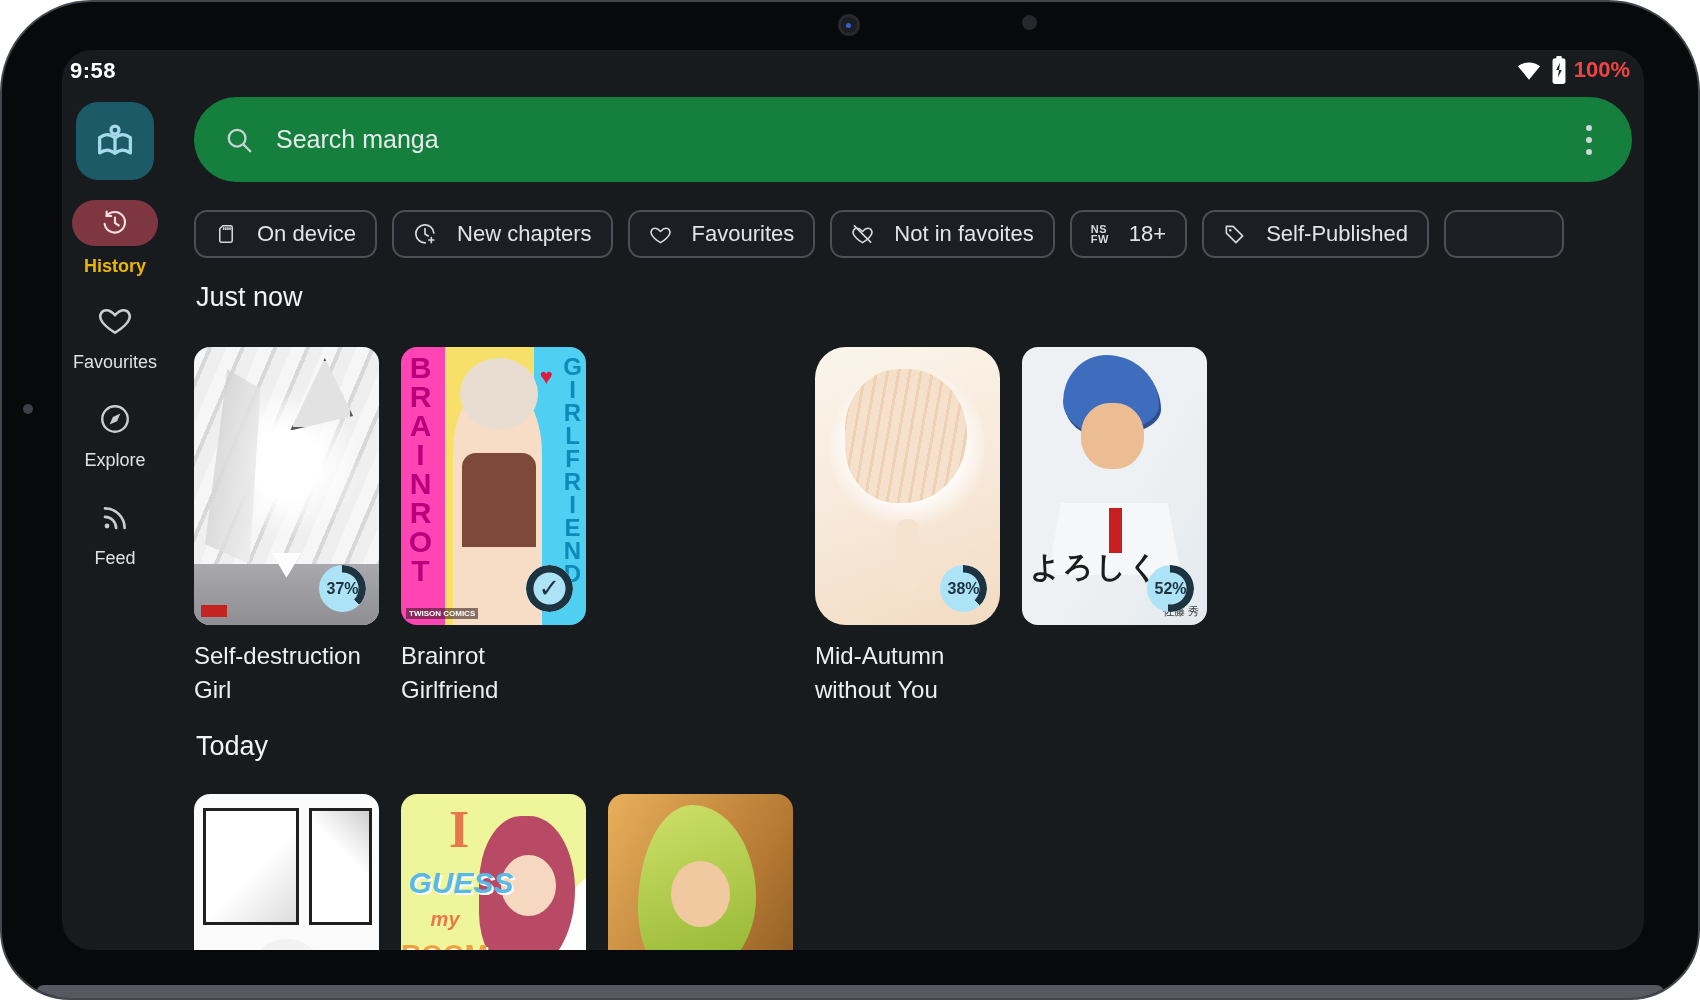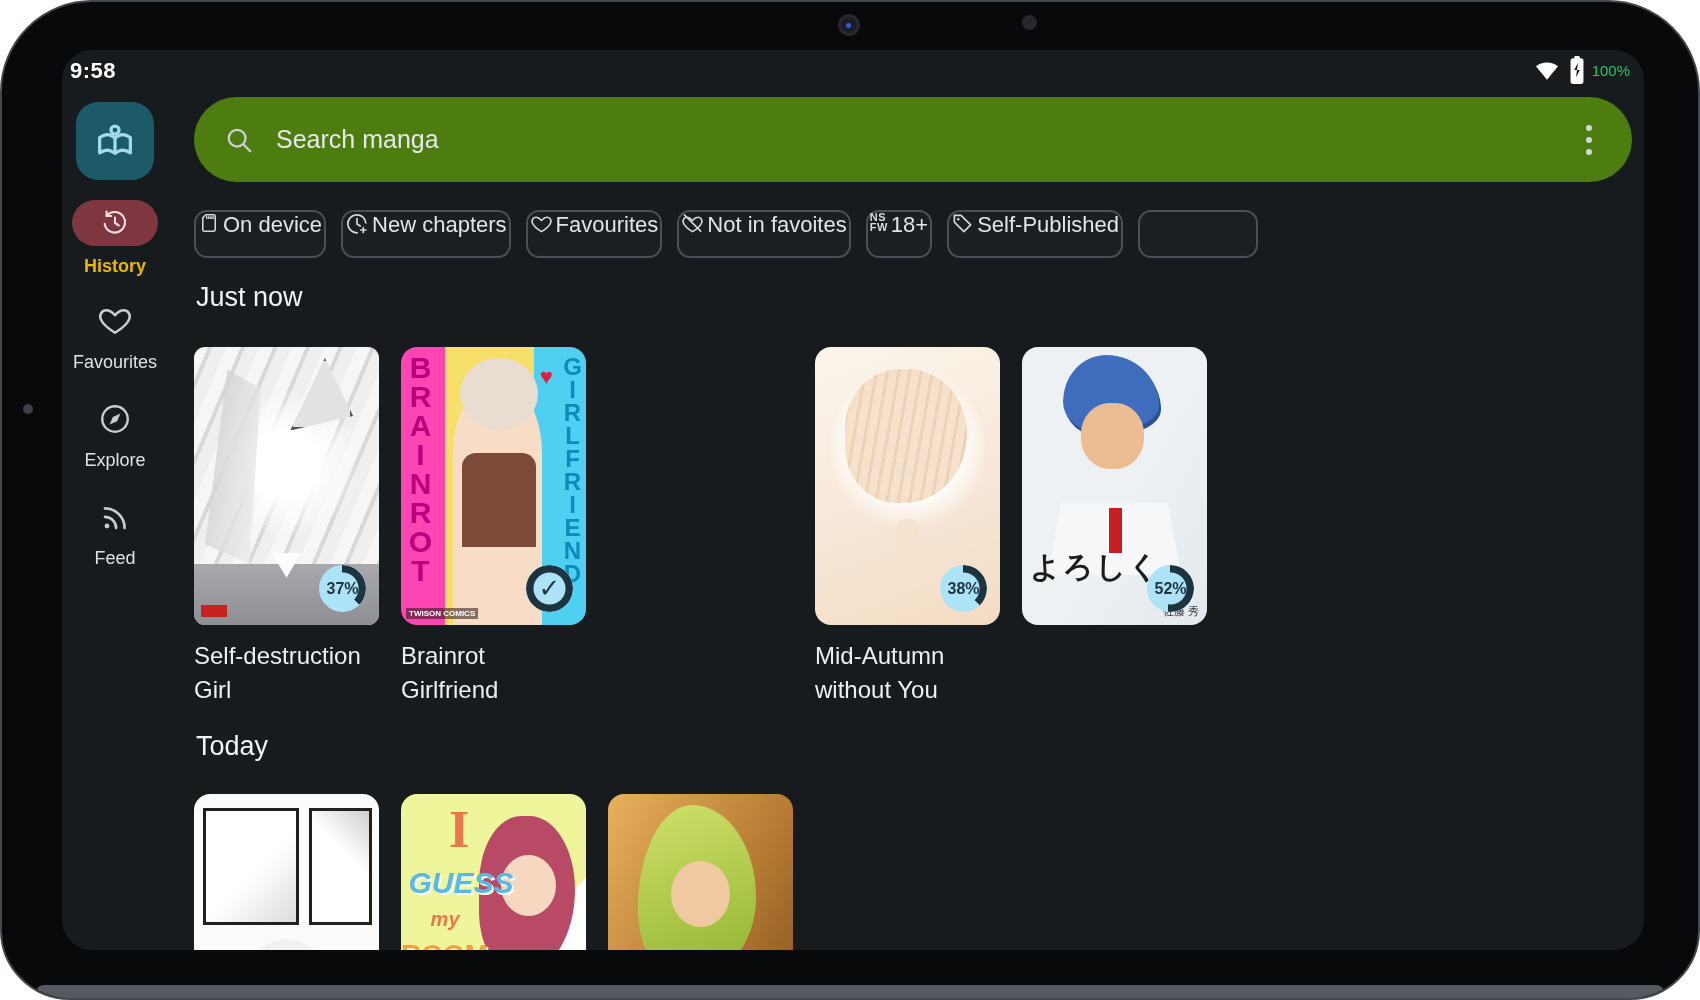--- a/index.html
+++ b/index.html
@@ -17,46 +17,46 @@
   .side-dot { position:absolute; left:21px; top:402px; width:10px; height:10px; border-radius:50%; background:#3c4046; }
   .bottom-bar { position:absolute; left:34px; right:34px; bottom:0; height:13px; background:#565a60; border-radius:8px 8px 0 0; }
 
   
   .screen { position:absolute; left:60px; top:48px; width:1582px; height:900px;
             background:#181b1e; border-radius:30px; overflow:hidden; color:#e9ebed; }
 
   
   .clock { position:absolute; left:8px; top:8px; font-size:22px; font-weight:700; color:#ffffff; letter-spacing:.5px; }
   .status-right { position:absolute; right:14px; top:6px; display:flex; align-items:center; gap:7px; }
-  .battery-pct { font-size:15px; font-weight:400; color:#22c55e; }
+  .battery-pct { font-size:22px; font-weight:700; color:#ef4444; }
 
   
   .rail { position:absolute; left:0; top:0; width:106px; height:100%; }
   .rail-item { position:absolute; left:0; width:106px; display:flex; justify-content:center; cursor:pointer; }
   .app-tile { top:52px; } 
   .app-tile .tile { width:78px; height:78px; border-radius:22px; background:#1c5a68;
                     display:flex; align-items:center; justify-content:center; }
   .nav-pill { top:150px; }
   .nav-pill .pill { width:86px; height:46px; border-radius:23px; background:#7e3641;
                     display:flex; align-items:center; justify-content:center; }
   .rail-label { position:absolute; left:0; width:106px; text-align:center; font-size:18px; color:#dfe2e5; }
   .rail-label.sel { font-weight:700; color:#eab308; }
   .rail-ic { position:absolute; left:0; width:106px; display:flex; justify-content:center; }
 
   
   .searchbar { position:absolute; left:132px; top:47px; width:1438px; height:85px; border-radius:43px;
-               background:#4d7c0f; display:flex; align-items:center; padding:8px 30px; cursor:text; }
+               background:#15803d; display:flex; align-items:center; padding:8px 30px; cursor:text; }
   .search-ph { font-size:25px; color:#e6e9eb; margin-left:22px; flex:1; }
   .kebab { display:flex; flex-direction:column; gap:6px; padding:10px; cursor:pointer; }
   .kebab i { width:6px; height:6px; border-radius:50%; background:#d2d6d9; }
 
   
   .chips { position:absolute; left:132px; top:160px; display:flex; gap:15px; }
   .chip { height:48px; border:2px solid #4a5055; border-radius:13px; background:#1b1e22;
-          display:flex; gap:3px; padding:0 2px; white-space:nowrap; cursor:pointer; }
+          display:flex; align-items:center; gap:20px; padding:0 19px; white-space:nowrap; cursor:pointer; }
   .chip-label { font-size:22px; color:#e2e5e8; font-weight:500; }
   .nsfw-ic { font-size:11px; line-height:.95; font-weight:800; color:#d7dbde; letter-spacing:.5px; }
   .chip.partial { width:120px; }
 
   
   .section-h { position:absolute; left:134px; font-size:27px; font-weight:500; color:#f2f3f5; }
   .h-justnow { top:232px; }
   .h-today { top:681px; }
 
   .card { position:absolute; width:185px; cursor:pointer; }
@@ -70,42 +70,42 @@
            background:#ade3f6; display:flex; align-items:center; justify-content:center; }
   .badge span { font-size:16px; font-weight:700; color:#1d3340; position:relative; z-index:2; }
   .badge .check { font-size:26px; }
   .ring { position:absolute; inset:0; border-radius:50%;
           -webkit-mask:radial-gradient(closest-side, transparent calc(100% - 8px), #000 calc(100% - 7px));
           mask:radial-gradient(closest-side, transparent calc(100% - 8px), #000 calc(100% - 7px)); }
 
   
   .cv-sdg { background:
       radial-gradient(circle at 50% 42%, #ffffff 0 18%, rgba(255,255,255,0) 40%),
-      repeating-linear-gradient(113deg, #f6f6f6 0 13px, #d8d8d8 13px 17px, #efefef 17px 30px); border-radius: 11px; }
+      repeating-linear-gradient(113deg, #f6f6f6 0 13px, #d8d8d8 13px 17px, #efefef 17px 30px); }
   .cv-sdg .hairL { position:absolute; left:6%; top:8%; width:30%; height:70%; background:linear-gradient(100deg,#c9c9c9,#f1f1f1); clip-path:polygon(40% 0,100% 10%,80% 100%,0 90%); opacity:.8; }
   .cv-sdg .earR { position:absolute; right:14%; top:4%; width:34%; height:26%; background:#e2e2e2; border:3px solid #555; clip-path:polygon(0 100%,55% 0,100% 80%); }
   .cv-sdg .shirt { position:absolute; left:0; bottom:0; width:100%; height:22%; background:linear-gradient(#a9a9ad,#8e8e93); }
   .cv-sdg .collar { position:absolute; left:42%; bottom:17%; width:16%; height:9%; background:#fdfdfd; clip-path:polygon(0 0,50% 100%,100% 0); }
   .cv-sdg .mark { position:absolute; left:7px; bottom:8px; width:26px; height:12px; background:#c52222; }
   .cv-brainrot { background:linear-gradient(90deg,#ff44b4 0 24%,#f7e06a 24% 72%,#4fd0f2 72% 100%); }
   .cv-brainrot .vtextL { position:absolute; left:2px; top:4px; writing-mode:vertical-rl; text-orientation:upright;
       font-weight:800; font-size:30px; letter-spacing:-4px; color:#b8007e; }
   .cv-brainrot .vtextR { position:absolute; right:0px; top:6px; writing-mode:vertical-rl; text-orientation:upright;
       font-weight:800; font-size:24px; letter-spacing:-4px; color:#0e8ab8; }
   .cv-brainrot .skin { position:absolute; left:28%; top:12%; width:48%; height:88%; border-radius:50% 50% 0 0/30% 30% 0 0; background:#f7dcc6; }
   .cv-brainrot .hair { position:absolute; left:32%; top:4%; width:42%; height:26%; border-radius:50%; background:#e8ddd0; }
   .cv-brainrot .top { position:absolute; left:33%; top:38%; width:40%; height:34%; border-radius:14px 14px 0 0; background:#7d4a3a; }
   .cv-brainrot .heart { position:absolute; right:18%; top:6%; color:#e01b3c; font-size:22px; }
   .cv-brainrot .pub { position:absolute; left:5px; bottom:6px; font-size:8px; font-weight:700; color:#ffffff; background:rgba(40,20,20,.55); padding:1px 3px; }
   .cv-milk { background:linear-gradient(#f4f3f0 0 62%, #e9e7e2); }
   .cv-milk .hair { position:absolute; left:10%; top:2%; width:72%; height:52%; background:#96c43e; border-radius:46% 54% 60% 40%/55% 60% 40% 45%; }
   .cv-milk .face { position:absolute; left:34%; top:20%; width:32%; height:24%; border-radius:50%; background:#f6ddc0; }
   .cv-milk .shirt { position:absolute; left:8%; bottom:0; width:84%; height:42%; background:#fbfafa; clip-path:polygon(8% 0,92% 0,100% 100%,0 100%); box-shadow:inset 0 0 0 2px #d8d6d0; }
   .cv-milk .apron { position:absolute; right:0; bottom:0; width:55%; height:40%; background:#474a4f; clip-path:polygon(100% 0,100% 100%,0 100%); }
-  .cv-mid { background:linear-gradient(160deg,#fbf5eb,#f7e8d9 55%,#f3dbc2); }
+  .cv-mid { background:linear-gradient(160deg,#fbf5eb,#f7e8d9 55%,#f3dbc2);border-radius:31px; }
   .cv-mid .halo { position:absolute; left:8%; top:6%; width:84%; height:60%; border-radius:50%; background:radial-gradient(circle,#ffffff 0 45%,rgba(255,255,255,0) 72%); }
   .cv-mid .hair { position:absolute; left:16%; top:8%; width:66%; height:48%; border-radius:48% 52% 55% 45%; background:repeating-linear-gradient(100deg,#f3dcc4 0 8px,#eccaa8 8px 11px); opacity:.85; }
   .cv-mid .hand { position:absolute; left:44%; bottom:12%; width:12%; height:26%; border-radius:10px; background:#f6e3cf; }
   .cv-bj { background:linear-gradient(120deg,#eef1f3 0 55%, #e3e9ee); }
   .cv-bj .hair { position:absolute; left:22%; top:3%; width:52%; height:28%; background:#3f6dbd; border-radius:45% 55% 60% 40%/60% 65% 35% 40%; box-shadow:2px 4px 0 #2c4f92; }
   .cv-bj .face { position:absolute; left:32%; top:20%; width:34%; height:24%; border-radius:46%; background:#ecbd92; }
   .cv-bj .coat { position:absolute; left:14%; bottom:18%; width:72%; height:26%; background:#f6f7f8; clip-path:polygon(10% 0,90% 0,100% 100%,0 100%); }
   .cv-bj .tie { position:absolute; left:47%; bottom:26%; width:7%; height:16%; background:#c5201f; }
   .cv-bj .jp1 { position:absolute; left:6px; top:62%; font-size:19px; font-weight:700; color:#1c1c1c; letter-spacing:1px; }
   .cv-bj .jp2 { position:absolute; left:8px; top:72%; font-size:30px; font-weight:700; color:#1c1c1c; letter-spacing:2px; }

